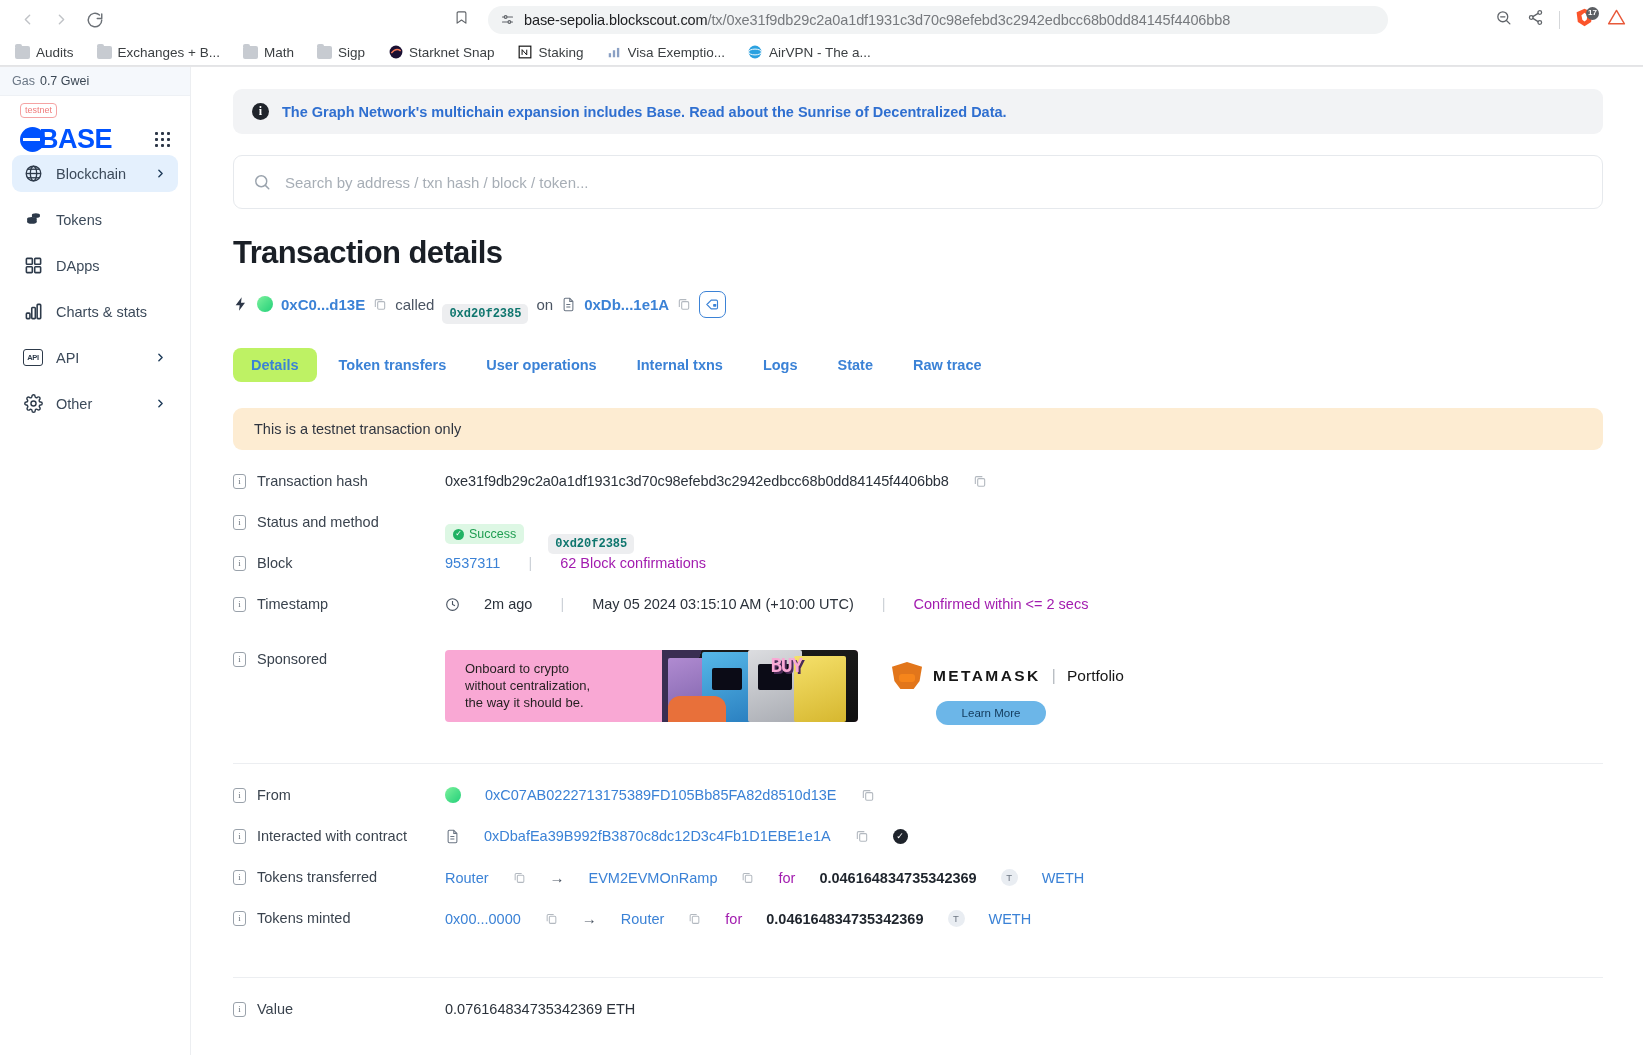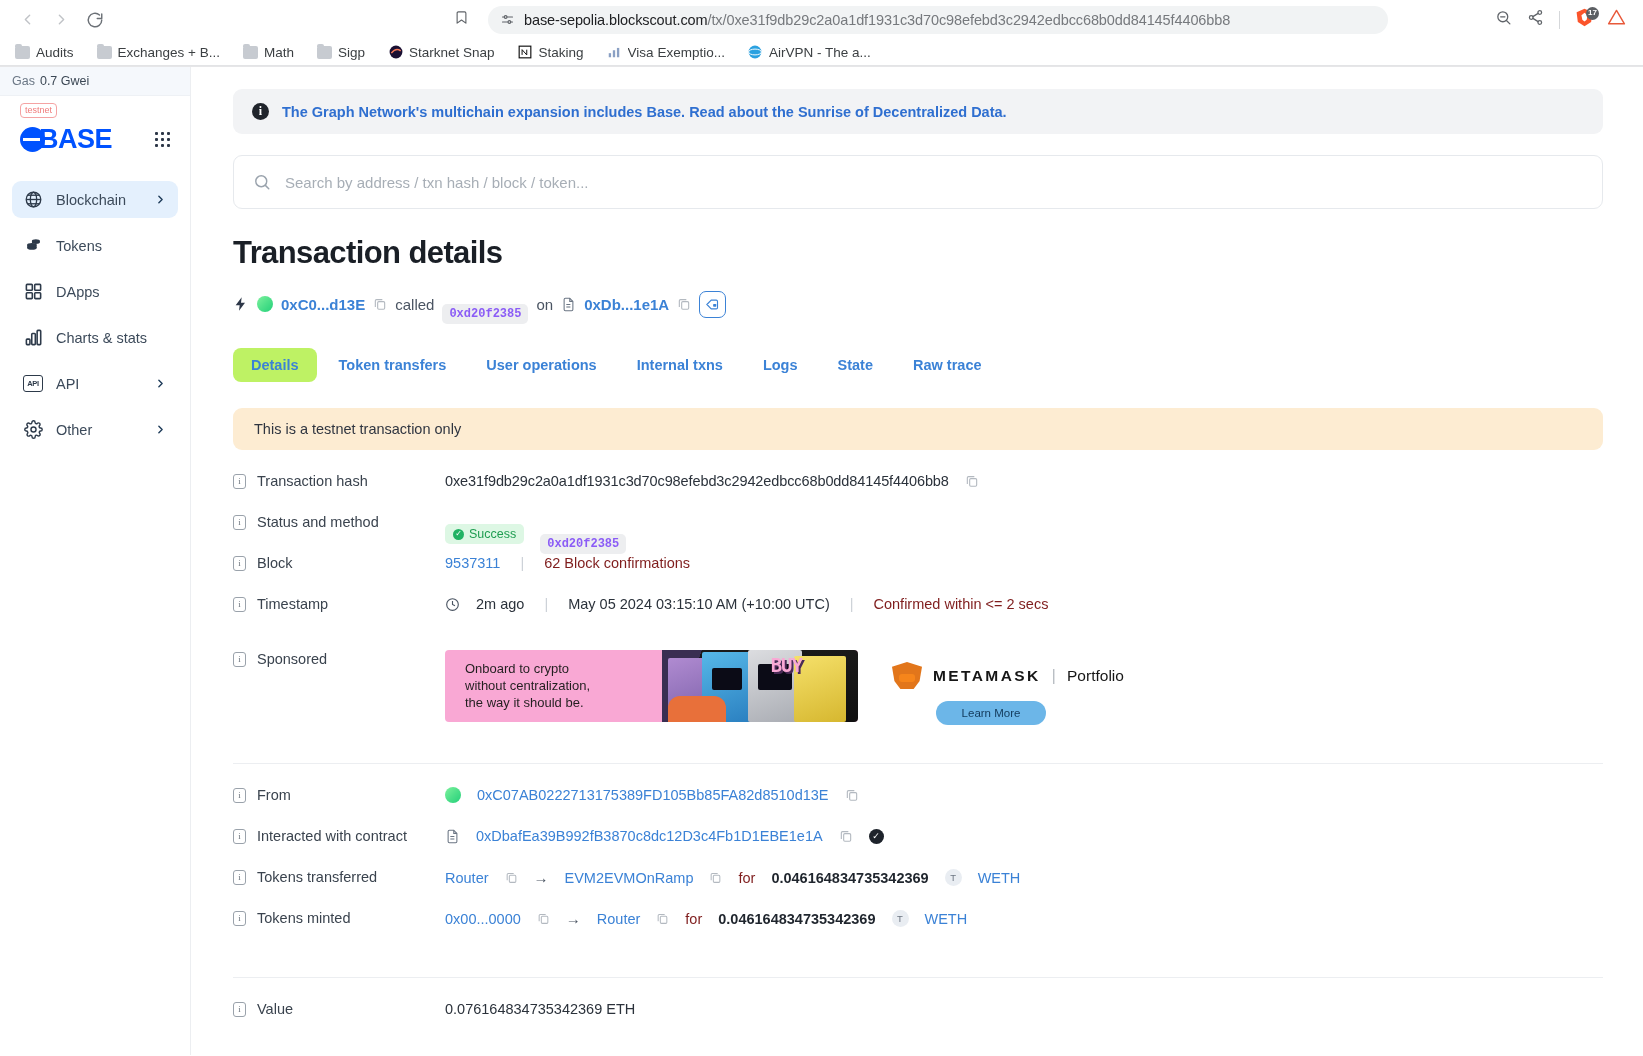--- a/index.html
+++ b/index.html
@@ -196,21 +196,21 @@
     margin-left: -6px;
   }
   .grid-apps {
     display: grid;
     grid-template-columns: repeat(3, 3px);
     grid-template-rows: repeat(3, 3px);
     gap: 3px;
   }
   .grid-apps i { background: #2d3748; border-radius: 1px; display:block; width:3px; height:3px; }
 
-  .nav { margin-top: 26px; padding: 0 12px; }
+  .nav { padding: 0 12px; }
   .nav-item {
     display: flex;
     align-items: center;
     gap: 13px;
     height: 37px;
     padding: 0 11px;
     border-radius: 9px;
     color: #3c4a5a;
     font-size: 14.5px;
     margin-bottom: 9px;
@@ -312,21 +312,21 @@
     flex: none;
   }
   .link-blue { color: #3b82d6; font-weight: 700; text-decoration: none; }
   .muted-word { color: #4a5462; }
   .copy-ico { color: #b3b9c0; display: flex; cursor: pointer; }
   .method-chip {
     background: #edeef0;
     border-radius: 5px;
     padding: 3px 7px;
     font-size: 12px;
-    color: #8b5cf6;
+    color: #0f766e;
     font-family: "Liberation Mono", monospace;
     font-weight: 600;
     margin-top: 20px;
   }
   .doc-ico { color: #6b7684; display: flex; }
   .lock-btn {
     width: 27px; height: 27px;
     border: 1.4px solid #3b82d6;
     border-radius: 7px;
     display: flex; align-items: center; justify-content: center;
@@ -382,21 +382,21 @@
     font-size: 9px;
     color: #6d757e;
     display: flex; align-items: center; justify-content: center;
     flex: none;
     font-family: "Liberation Serif", serif;
     line-height: 1;
   }
   .dr-value {
     display: flex;
     align-items: center;
-    gap: 16px;
+    gap: 24px;
     flex-wrap: wrap;
     color: #2b323b;
     padding-top: 1px;
   }
   .hash-text { letter-spacing: -0.1px; }
   .badge-success {
     background: #ddf7e4;
     color: #1f9d51;
     border-radius: 5px;
     padding: 3px 8px;
@@ -409,21 +409,21 @@
   .check-circ {
     width: 11px; height: 11px;
     background: #20b263;
     border-radius: 50%;
     color: #fff;
     font-size: 8px;
     display: flex; align-items: center; justify-content: center;
     line-height: 1;
   }
   .sep-pipe { color: #ccd1d7; padding: 0 4px; }
-  .dim-text { color: #7f1d1d; }
+  .dim-text { color: #a21caf; }
   .clock-ico { color: #4a5462; display: flex; }
   .verify-check {
     width: 15px; height: 15px;
     background: #1e232b;
     color: #fff;
     border-radius: 50%;
     font-size: 9px;
     display: flex; align-items: center; justify-content: center;
     flex: none;
   }

